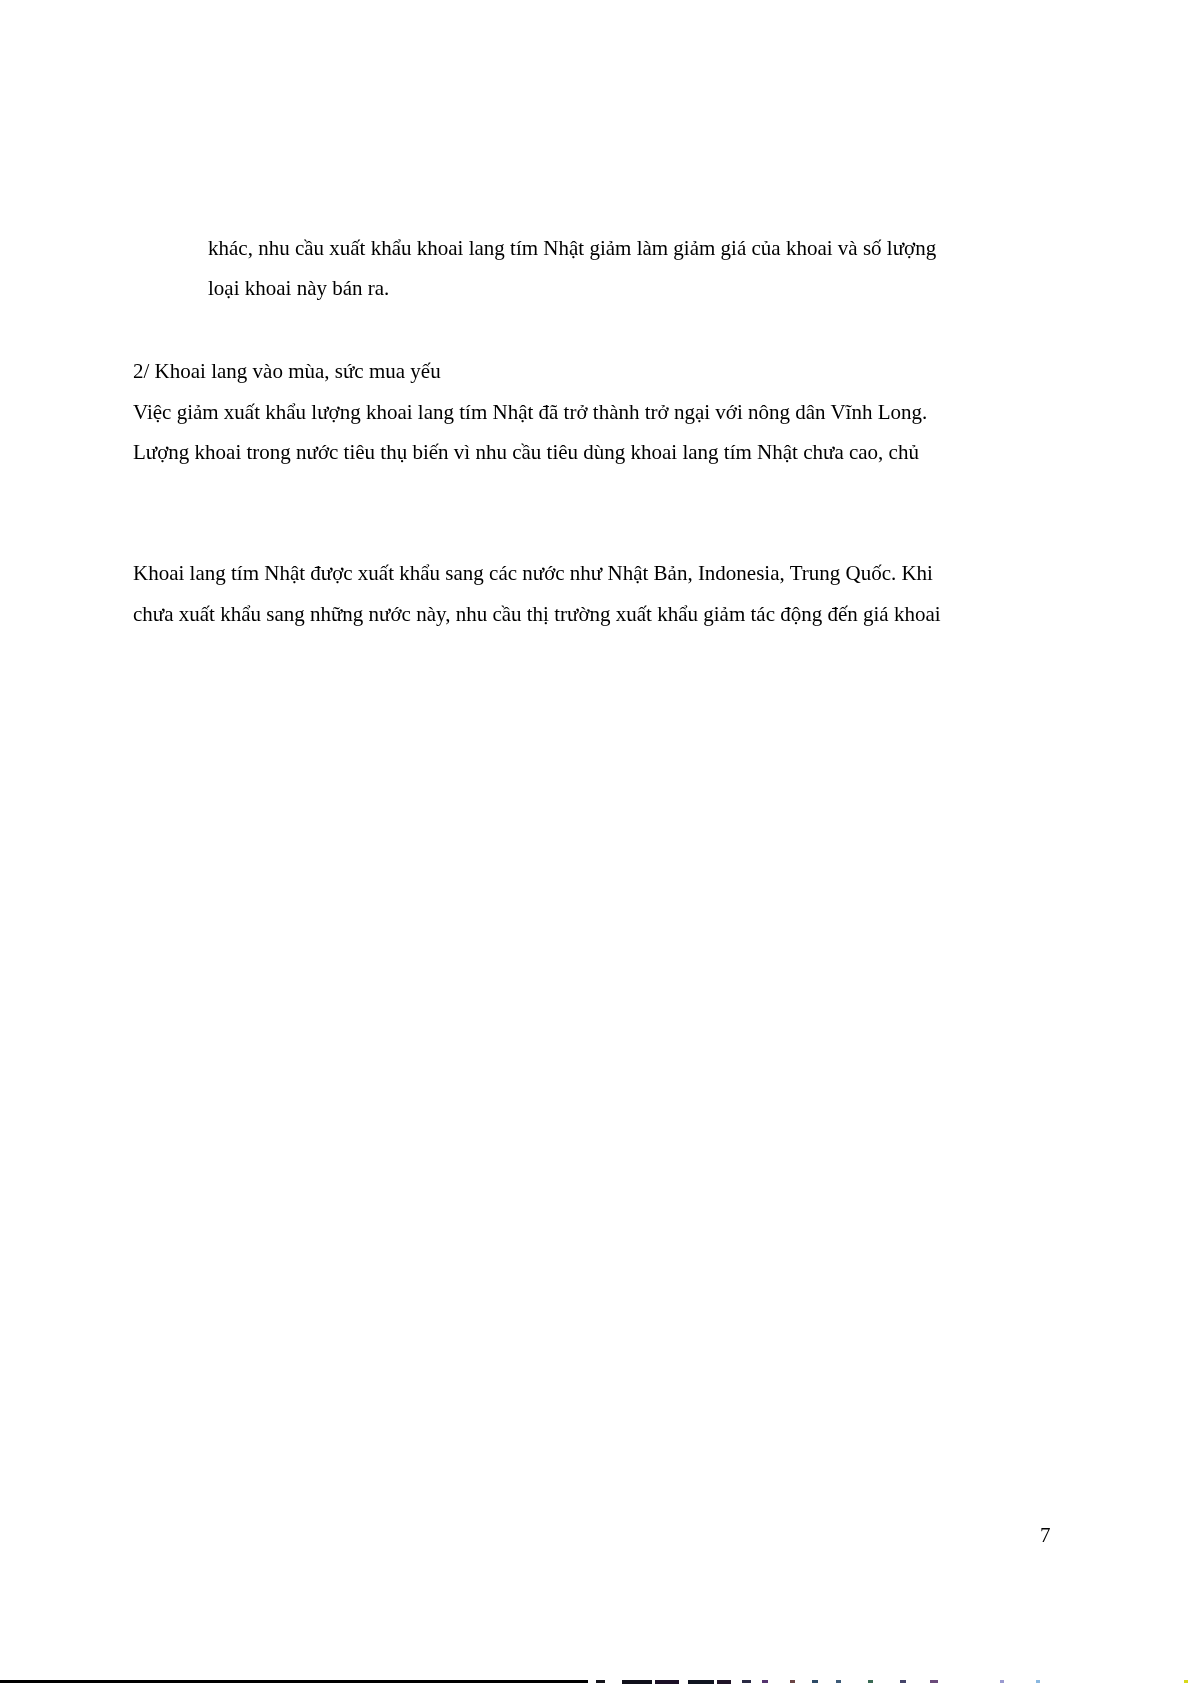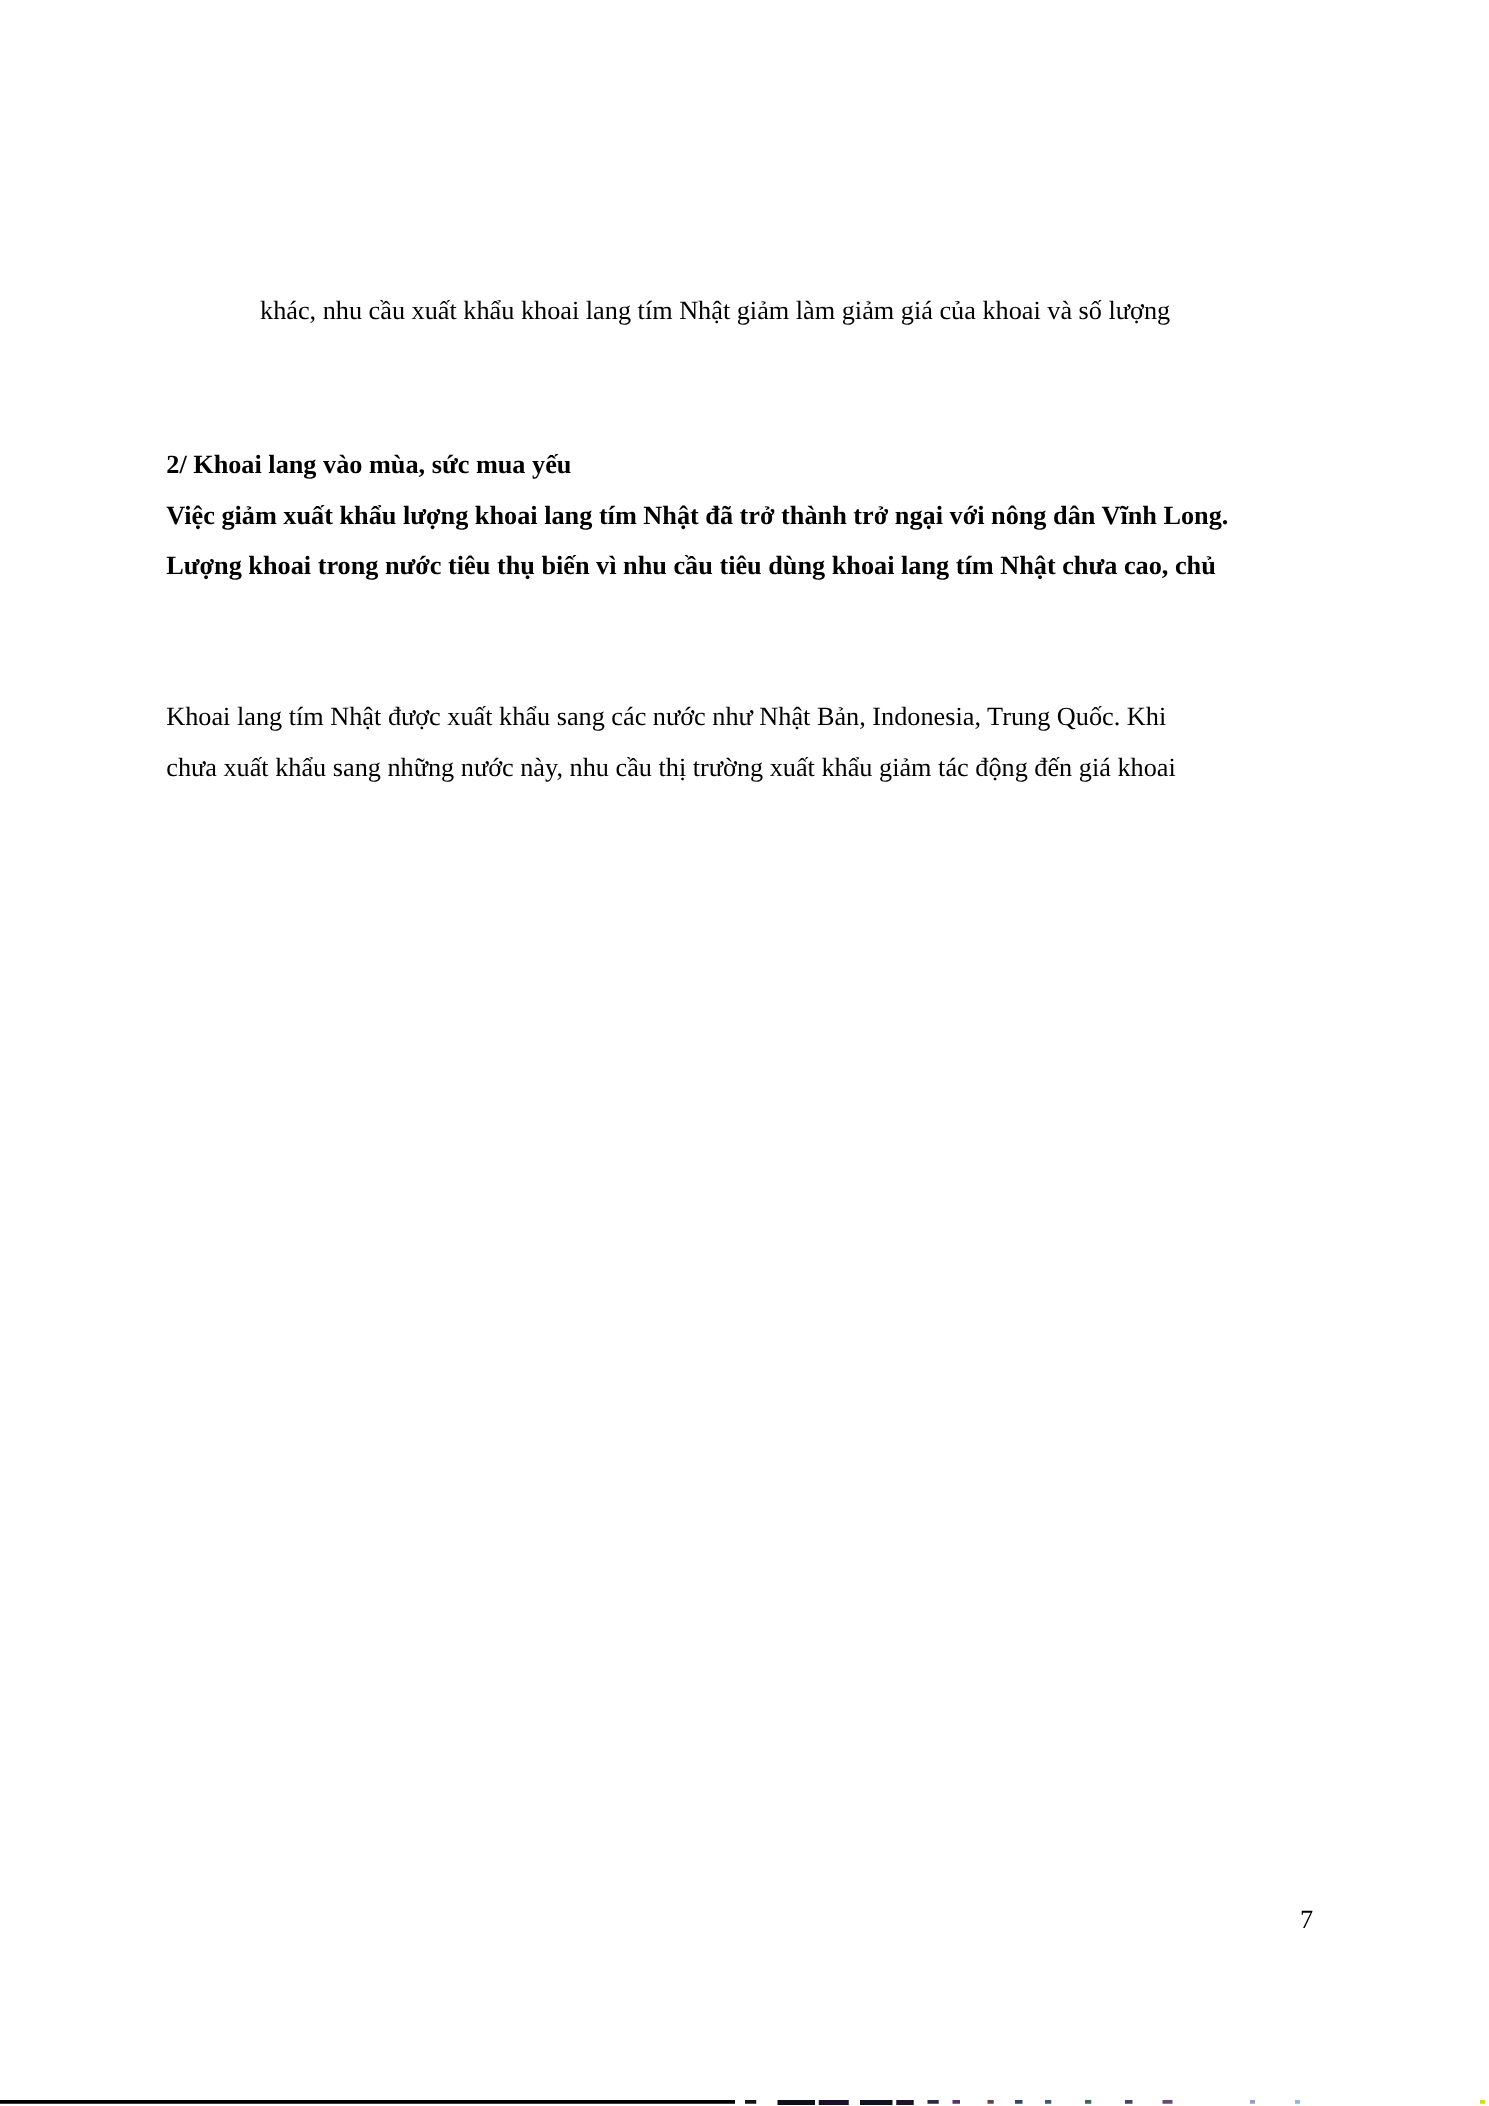--- a/index.html
+++ b/index.html
@@ -29,21 +29,21 @@
     line-height: 40px;
     color: #000000;
   }
   .textblock .line {
     white-space: nowrap;
   }
   .indent .line {
     padding-left: 75px;
   }
   .block-1 { top: 228px; }
-  .block-2 { top: 351px; line-height: 40.5px; font-weight: bold; }
+  .block-2 { top: 351px; line-height: 40.5px; }
   .block-3 { top: 553px; line-height: 40.5px; }
   .page-number {
     position: absolute;
     left: 1040px;
     top: 1524px;
     font-size: 21px;
     line-height: 22px;
     color: #000000;
   }
   .bottom-strip {
@@ -58,20 +58,21 @@
     top: 1px;
   }
 </style>
 </head>
 <body>
 
 <div class="page">
 
   <div class="textblock block-1 indent">
     <div class="line">khác, nhu cầu xuất khẩu khoai lang tím Nhật giảm làm giảm giá của khoai và số lượng</div>
+    <div class="line">loại khoai này bán ra.</div>
   </div>
 
   <div class="textblock block-2">
     <div class="line">2/ Khoai lang vào mùa, sức mua yếu</div>
     <div class="line">Việc giảm xuất khẩu lượng khoai lang tím Nhật đã trở thành trở ngại với nông dân Vĩnh Long.</div>
     <div class="line">Lượng khoai trong nước tiêu thụ biến vì nhu cầu tiêu dùng khoai lang tím Nhật chưa cao, chủ</div>
   </div>
 
   <div class="textblock block-3">
     <div class="line">Khoai lang tím Nhật được xuất khẩu sang các nước như Nhật Bản, Indonesia, Trung Quốc. Khi</div>

